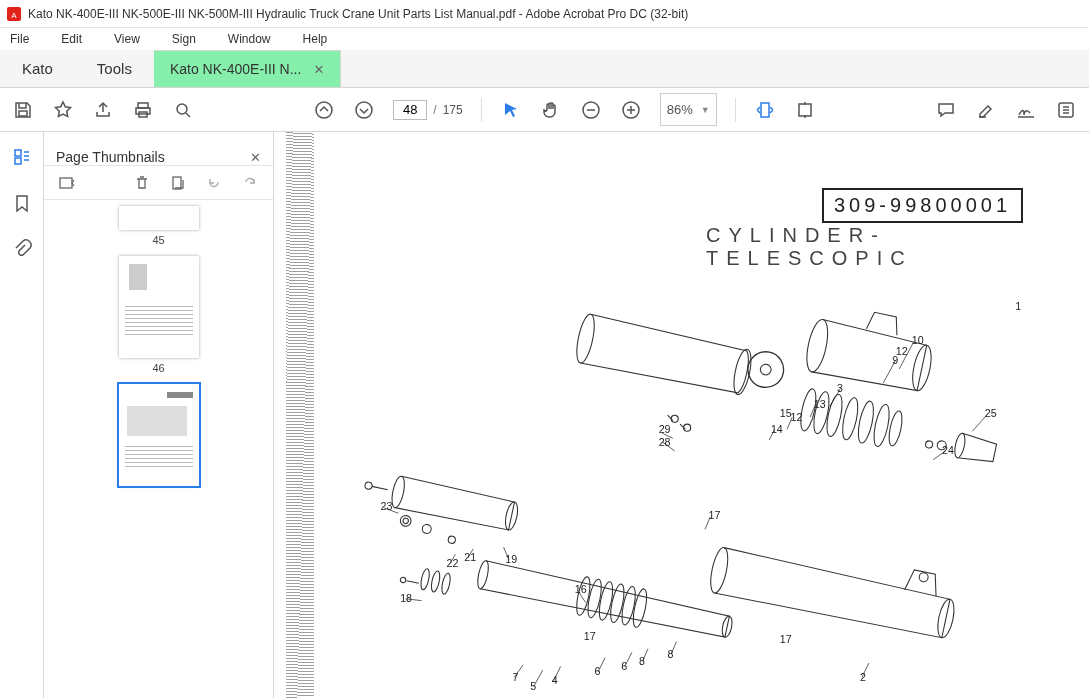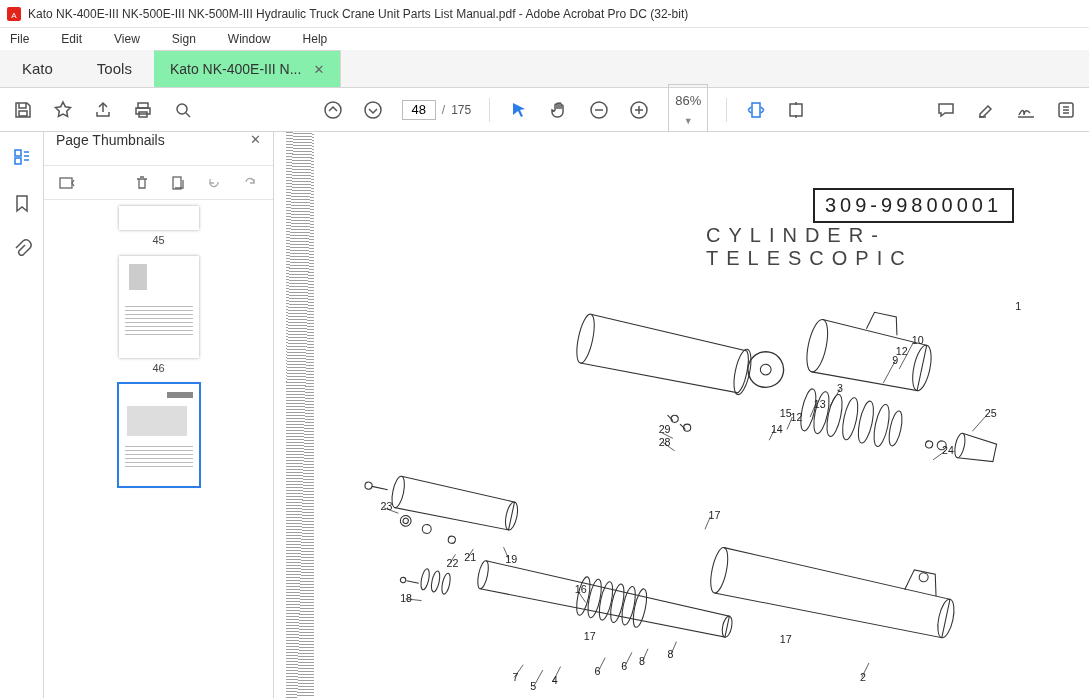--- a/index.html
+++ b/index.html
@@ -15,48 +15,48 @@
 .tabbar { height: 38px; display: flex; align-items: stretch; background: #f5f5f5; border-bottom: 1px solid #d6d6d6; }
 .tabbar .navtab { padding: 0 22px; display: flex; align-items: center; font-size: 15px; color: #333; cursor: pointer; }
 .tabbar .doctab { display: flex; align-items: center; padding: 16px 16px; background: #86efac; border-top: 1px solid #d6d6d6; border-right: 1px solid #d6d6d6; font-size: 14px; color: #333; position: relative; justify-content: center; }
 .tabbar .doctab .close { margin-left: 12px; color: #666; font-size: 13px; cursor: pointer; }
 
 .toolbar { height: 44px; display: flex; align-items: center; padding: 0 12px; gap: 18px; border-bottom: 1px solid #d6d6d6; background: #fff; color: #555; }
 .toolbar .spacer { flex: 1; }
 .toolbar .pagebox { display: flex; align-items: center; gap: 6px; }
 .toolbar .pagebox input { width: 34px; height: 20px; text-align: center; border: 1px solid #bbb; font-size: 13px; }
 .toolbar .pagebox .slash { color: #777; }
-.toolbar .zoombox { display: flex; align-items: center; gap: 8px; border: 1px solid #ccc; padding: 8px 6px; font-size: 13px; color: #555; flex-direction: column; }
+.toolbar .zoombox { display: flex; align-items: center; gap: 8px; border: 1px solid #ccc; padding: 8px 6px; font-size: 13px; color: #555; }
 .toolbar .zoombox .caret { font-size: 9px; color: #888; }
 .tool-icon { width: 22px; height: 22px; display: inline-flex; align-items: center; justify-content: center; cursor: pointer; }
 .tool-icon svg { display: block; }
 .toolbar .sep { width: 1px; height: 24px; background: #ddd; }
 
 .workspace { display: flex; height: 566px; background: #999; }
 .rail { width: 44px; background: #fff; border-right: 1px solid #d6d6d6; display: flex; flex-direction: column; align-items: center; padding-top: 14px; gap: 24px; color: #555; }
 
 .thumb-panel { width: 230px; background: #fff; border-right: 1px solid #d6d6d6; display: flex; flex-direction: column; }
-.thumb-panel .hdr { height: 34px; display: flex; align-items: flex-start; padding: 0 12px; font-size: 14px; color: #333; border-bottom: 1px solid #e5e5e5; }
+.thumb-panel .hdr { height: 34px; display: flex; align-items: flex-end; padding: 0 12px; font-size: 14px; color: #333; border-bottom: 1px solid #e5e5e5; }
 .thumb-panel .hdr .x { margin-left: auto; color: #666; cursor: pointer; font-size: 13px; }
 .thumb-panel .tbar { height: 34px; display: flex; align-items: center; padding: 0 12px; gap: 14px; color: #666; border-bottom: 1px solid #e5e5e5; }
 .thumb-panel .list { flex: 1; overflow: hidden; padding: 6px 0; display: flex; flex-direction: column; align-items: center; }
 .thumb { display: flex; flex-direction: column; align-items: center; margin-bottom: 10px; }
 .thumb .page { background: #fff; box-shadow: 0 0 3px rgba(0,0,0,.35); position: relative; }
 .thumb.partial .page { width: 80px; height: 24px; display:flex; align-items:flex-end; justify-content:center; }
 .thumb.full .page { width: 80px; height: 102px; }
 .thumb.selected .page { outline: 2px solid #2b7de9; }
 .thumb .num { font-size: 11px; margin-top: 4px; color: #444; }
 .thumb .mockrow { height: 1px; background: #bbb; position: absolute; left: 6px; right: 6px; }
 .thumb .mockblock { position: absolute; background: #ccc; }
 
 .docview { flex: 1; background: #777; overflow: hidden; display: flex; justify-content: flex-start; }
 .page-canvas { background: #fff; width: 920px; height: 640px; margin: -8px 0 0 -8px; position: relative; font-family: "Courier New", monospace; }
 .page-canvas .edge-noise { position: absolute; top: 0; left: 20px; width: 28px; height: 100%; overflow: hidden; }
 .page-canvas .edge-noise::before { content:""; position:absolute; inset:0; background: repeating-linear-gradient( 3deg, #111 0px, #111 1px, transparent 1px, transparent 3px ); opacity:.4; }
-.partno-box { position: absolute; top: 64px; right: 75px; border: 2px solid #222; padding: 4px 10px; letter-spacing: 4px; font-size: 20px; color: #222; }
+.partno-box { position: absolute; top: 64px; right: 66px; border: 2px solid #222; padding: 4px 10px; letter-spacing: 4px; font-size: 20px; color: #222; }
 .heading { position: absolute; top: 100px; left: 440px; letter-spacing: 8px; font-size: 20px; color: #444; }
 
 .diagram { position: absolute; top: 130px; left: 70px; right: 40px; bottom: 20px; }
 .diagram svg { width: 100%; height: 100%; }
 
 </style>
 </head>
 <body>
 
 <div class="titlebar">

